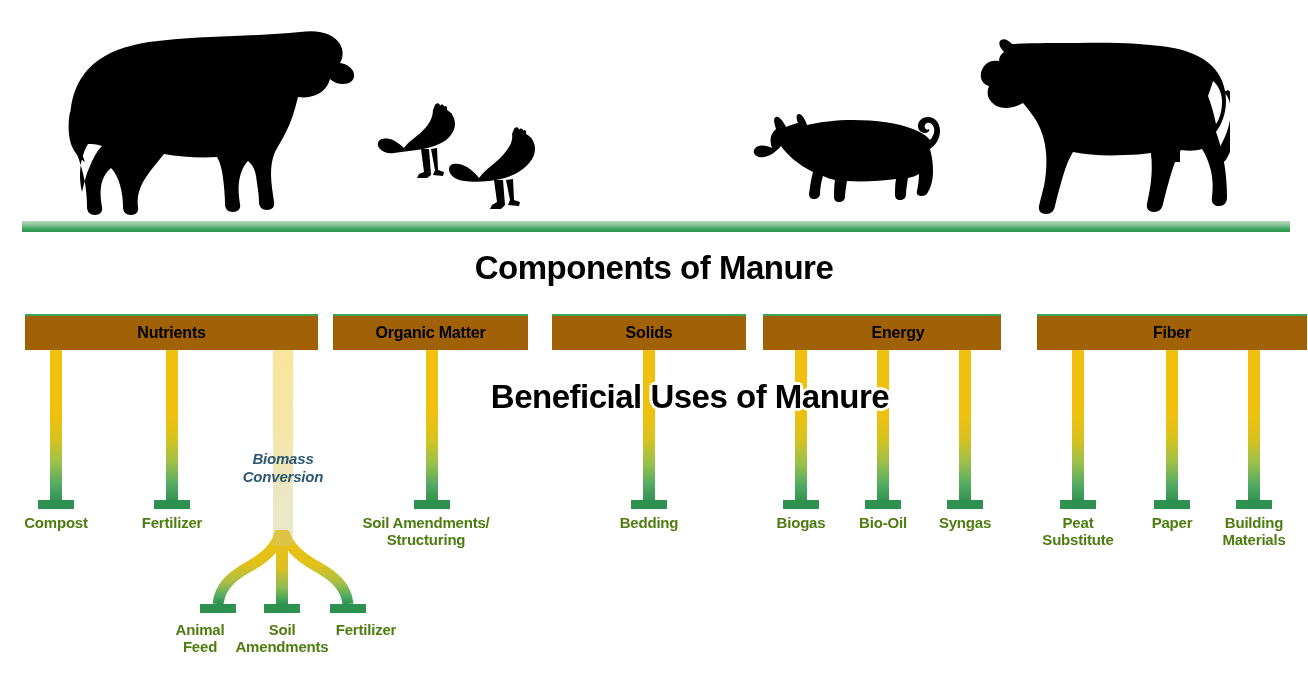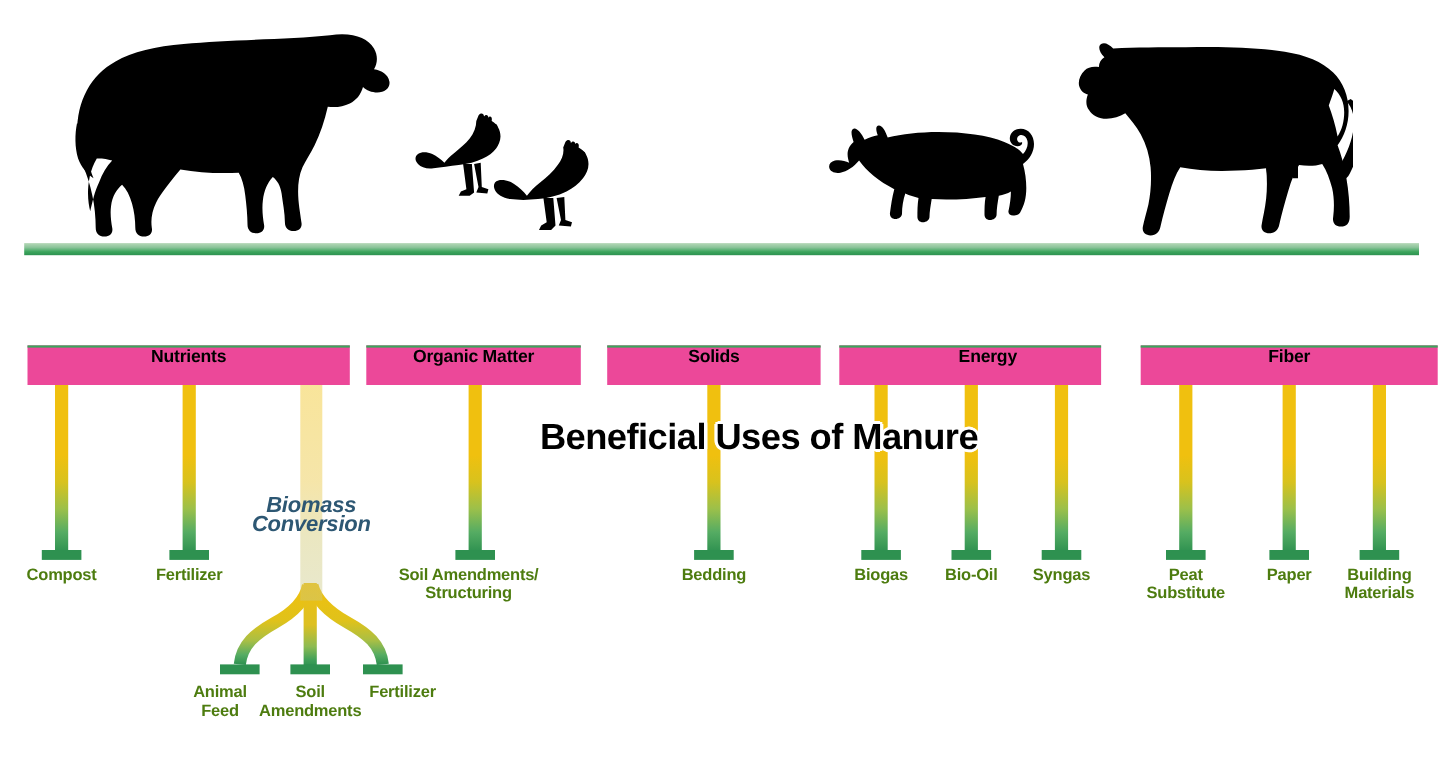--- a/index.html
+++ b/index.html
@@ -50,25 +50,25 @@
       2px 0 0 #fff, -2px 0 0 #fff, 0 2px 0 #fff, 0 -2px 0 #fff,
       2px 2px 0 #fff, -2px 2px 0 #fff, 2px -2px 0 #fff, -2px -2px 0 #fff,
       3px 0 0 #fff, -3px 0 0 #fff, 0 3px 0 #fff, 0 -3px 0 #fff;
     padding-left: 36px;
   }
 
   
   .comp-box{
     position:absolute;
     height:36px;
-    background:#ec4899;
+    background:#a16207;
     border-top:2px solid #3ba55c;
     box-sizing:border-box;
     display:flex;
-    align-items:flex-start;
+    align-items:center;
     justify-content:center;
     z-index:20;
   }
   .comp-box span{
     font-size:16px;
     font-weight:bold;
     color:#000;
     letter-spacing:-0.2px;
     white-space:nowrap;
   }
@@ -114,21 +114,21 @@
     color:#4d7c0f;
     line-height:17px;
     letter-spacing:-0.2px;
     z-index:12;
   }
 
   
   #biomass-note{
     position:absolute;
     text-align:center;
-    font-size:20px;
+    font-size:15px;
     font-weight:bold;
     font-style:italic;
     color:#2d5773;
     line-height:18px;
     letter-spacing:-0.2px;
     z-index:30;
   }
 </style>
 </head>
 <body>
@@ -222,20 +222,21 @@
         M194 117 L196 130 L201 130 L201 117 Z
         M205 116 L207 128 L212 128 L212 115 Z"></path>
       <path fill="#000000" d="M256 58 C262 64 264 74 262 86 C260 98 254 110 248 120
         C246 124 247 128 251 129 C254 130 257 128 259 124 C265 112 270 98 271 85
         C272 72 268 62 260 56 Z"></path>
     </svg>
   </div>
 
   <div class="divider" style="left:22px;top:221px;width:1268px;height:11px;"></div>
 
+  <div class="heading" id="components-title">Components of Manure</div>
 
   <div class="heading" id="beneficial-title">Beneficial Uses of Manure</div>
 
   <div class="comp-box" style="left:25px;top:314px;width:293px;">
     <span>Nutrients</span>
   </div>
   <div class="comp-box" style="left:333px;top:314px;width:195px;">
     <span>Organic Matter</span>
   </div>
   <div class="comp-box" style="left:552px;top:314px;width:194px;">

